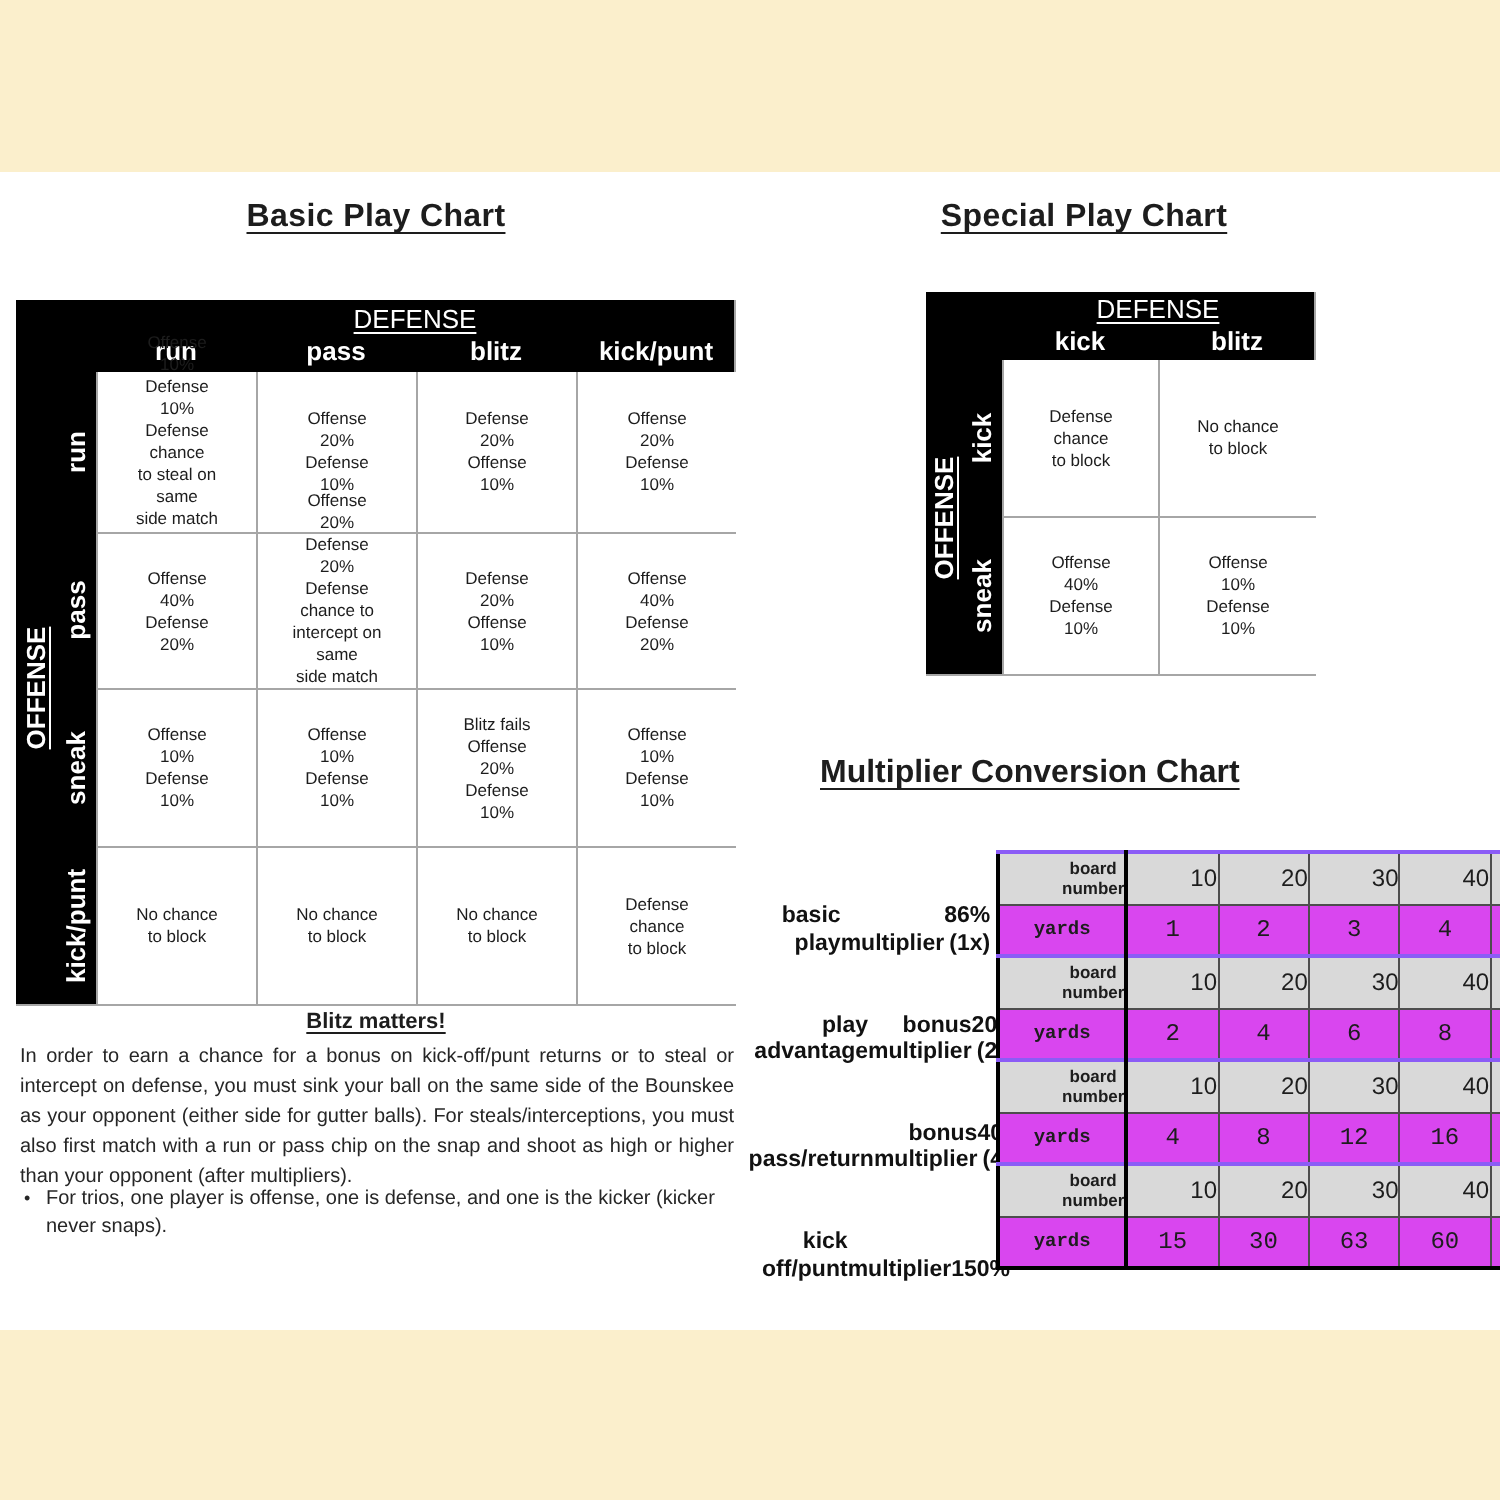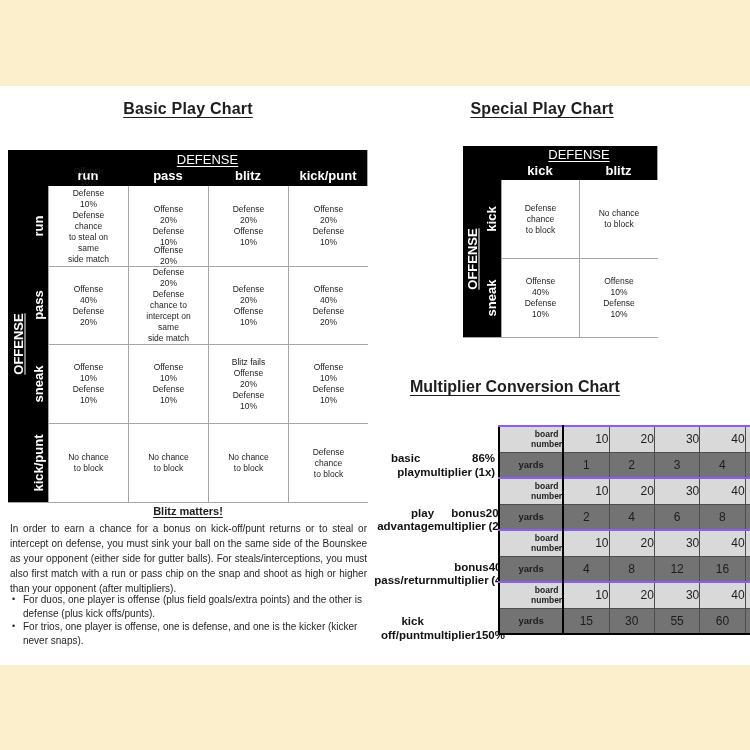--- a/index.html
+++ b/index.html
@@ -46,21 +46,21 @@
   .mc-title span { text-decoration:underline; text-underline-offset:3px; }
   .mc-labels { position:absolute; left:393px; top:425px; width:100px; height:217px; display:flex; flex-direction:column; }
   .mc-label { flex:1; display:flex; justify-content:center; align-items:flex-end; font-weight:bold; font-size:11.5px; line-height:13.5px; text-align:right; color:#111; }
   .mc-table { position:absolute; left:498px; top:425px; border-collapse:collapse; table-layout:fixed; }
   .mc-table td { border:1px solid #4d4d4d; text-align:center; vertical-align:middle; height:26px; font-size:12px; color:#1d1d1d; }
   .mc-table { border:2px solid #000; }
   .mc-table tr.gstart td { border-top:2px solid #8b5cf6;padding-left:31px; }
   .mc-table td.rowhdr { border-right:2px solid #000; font-weight:bold; font-size:8.5px; line-height:10px; white-space:pre-line; width:46px; }
   .mc-table td.num { width:27px;margin-top:28px; }
   .mc-table tr.board td { background:#D9D9D9; }
-  .mc-table tr.yards td { background:#737373; }
+  .mc-table tr.yards td { background:#d946ef;font-family:Liberation Mono, monospace; }
   .mc-table td.rowhdr.yardshdr { font-size:9.5px; }
 </style>
 </head>
 <body>
 
 <div class="band band-top"></div>
 <div class="band band-bottom"></div>
 
 <div class="chart-title" style="left:8px; top:100px; width:360px;"><span>Basic Play Chart</span></div>
 
@@ -167,21 +167,20 @@
     <div class="dcell">Offense 40%
 Defense 10%</div>
     <div class="dcell">Offense 10%
 Defense 10%</div>
   </div>
 </div>
 
 <div class="sm-title"><span>Blitz matters!</span></div>
 <div class="sm-para">In order to earn a chance for a bonus on kick-off/punt returns or to steal or intercept on defense, you must sink your ball on the same side of the Bounskee as your opponent (either side for gutter balls). For steals/interceptions, you must also first match with a run or pass chip on the snap and shoot as high or higher than your opponent (after multipliers).</div>
 <ul class="sm-bullets">
-  <li>For duos, one player is offense (plus field goals/extra points) and the other is defense (plus kick offs/punts).</li>
   <li>For trios, one player is offense, one is defense, and one is the kicker (kicker never snaps).</li>
 </ul>
 
 <div class="mc-title"><span>Multiplier Conversion Chart</span></div>
 
 <div class="mc-labels">
   <div class="mc-label">
     <div>basic play</div>
     <div>multiplier</div>
     <div>86% (1x)</div>
@@ -269,19 +268,19 @@
     <td class="num">20</td>
     <td class="num">30</td>
     <td class="num">40</td>
     <td class="num">50</td>
     <td class="num">100</td>
   </tr>
   <tr class="yards">
     <td class="rowhdr yardshdr">yards</td>
     <td class="num">15</td>
     <td class="num">30</td>
-    <td class="num">55</td>
+    <td class="num">63</td>
     <td class="num">60</td>
     <td class="num">75</td>
     <td class="num">X</td>
   </tr>
 </tbody>
   </table>
 
 </body></html>

